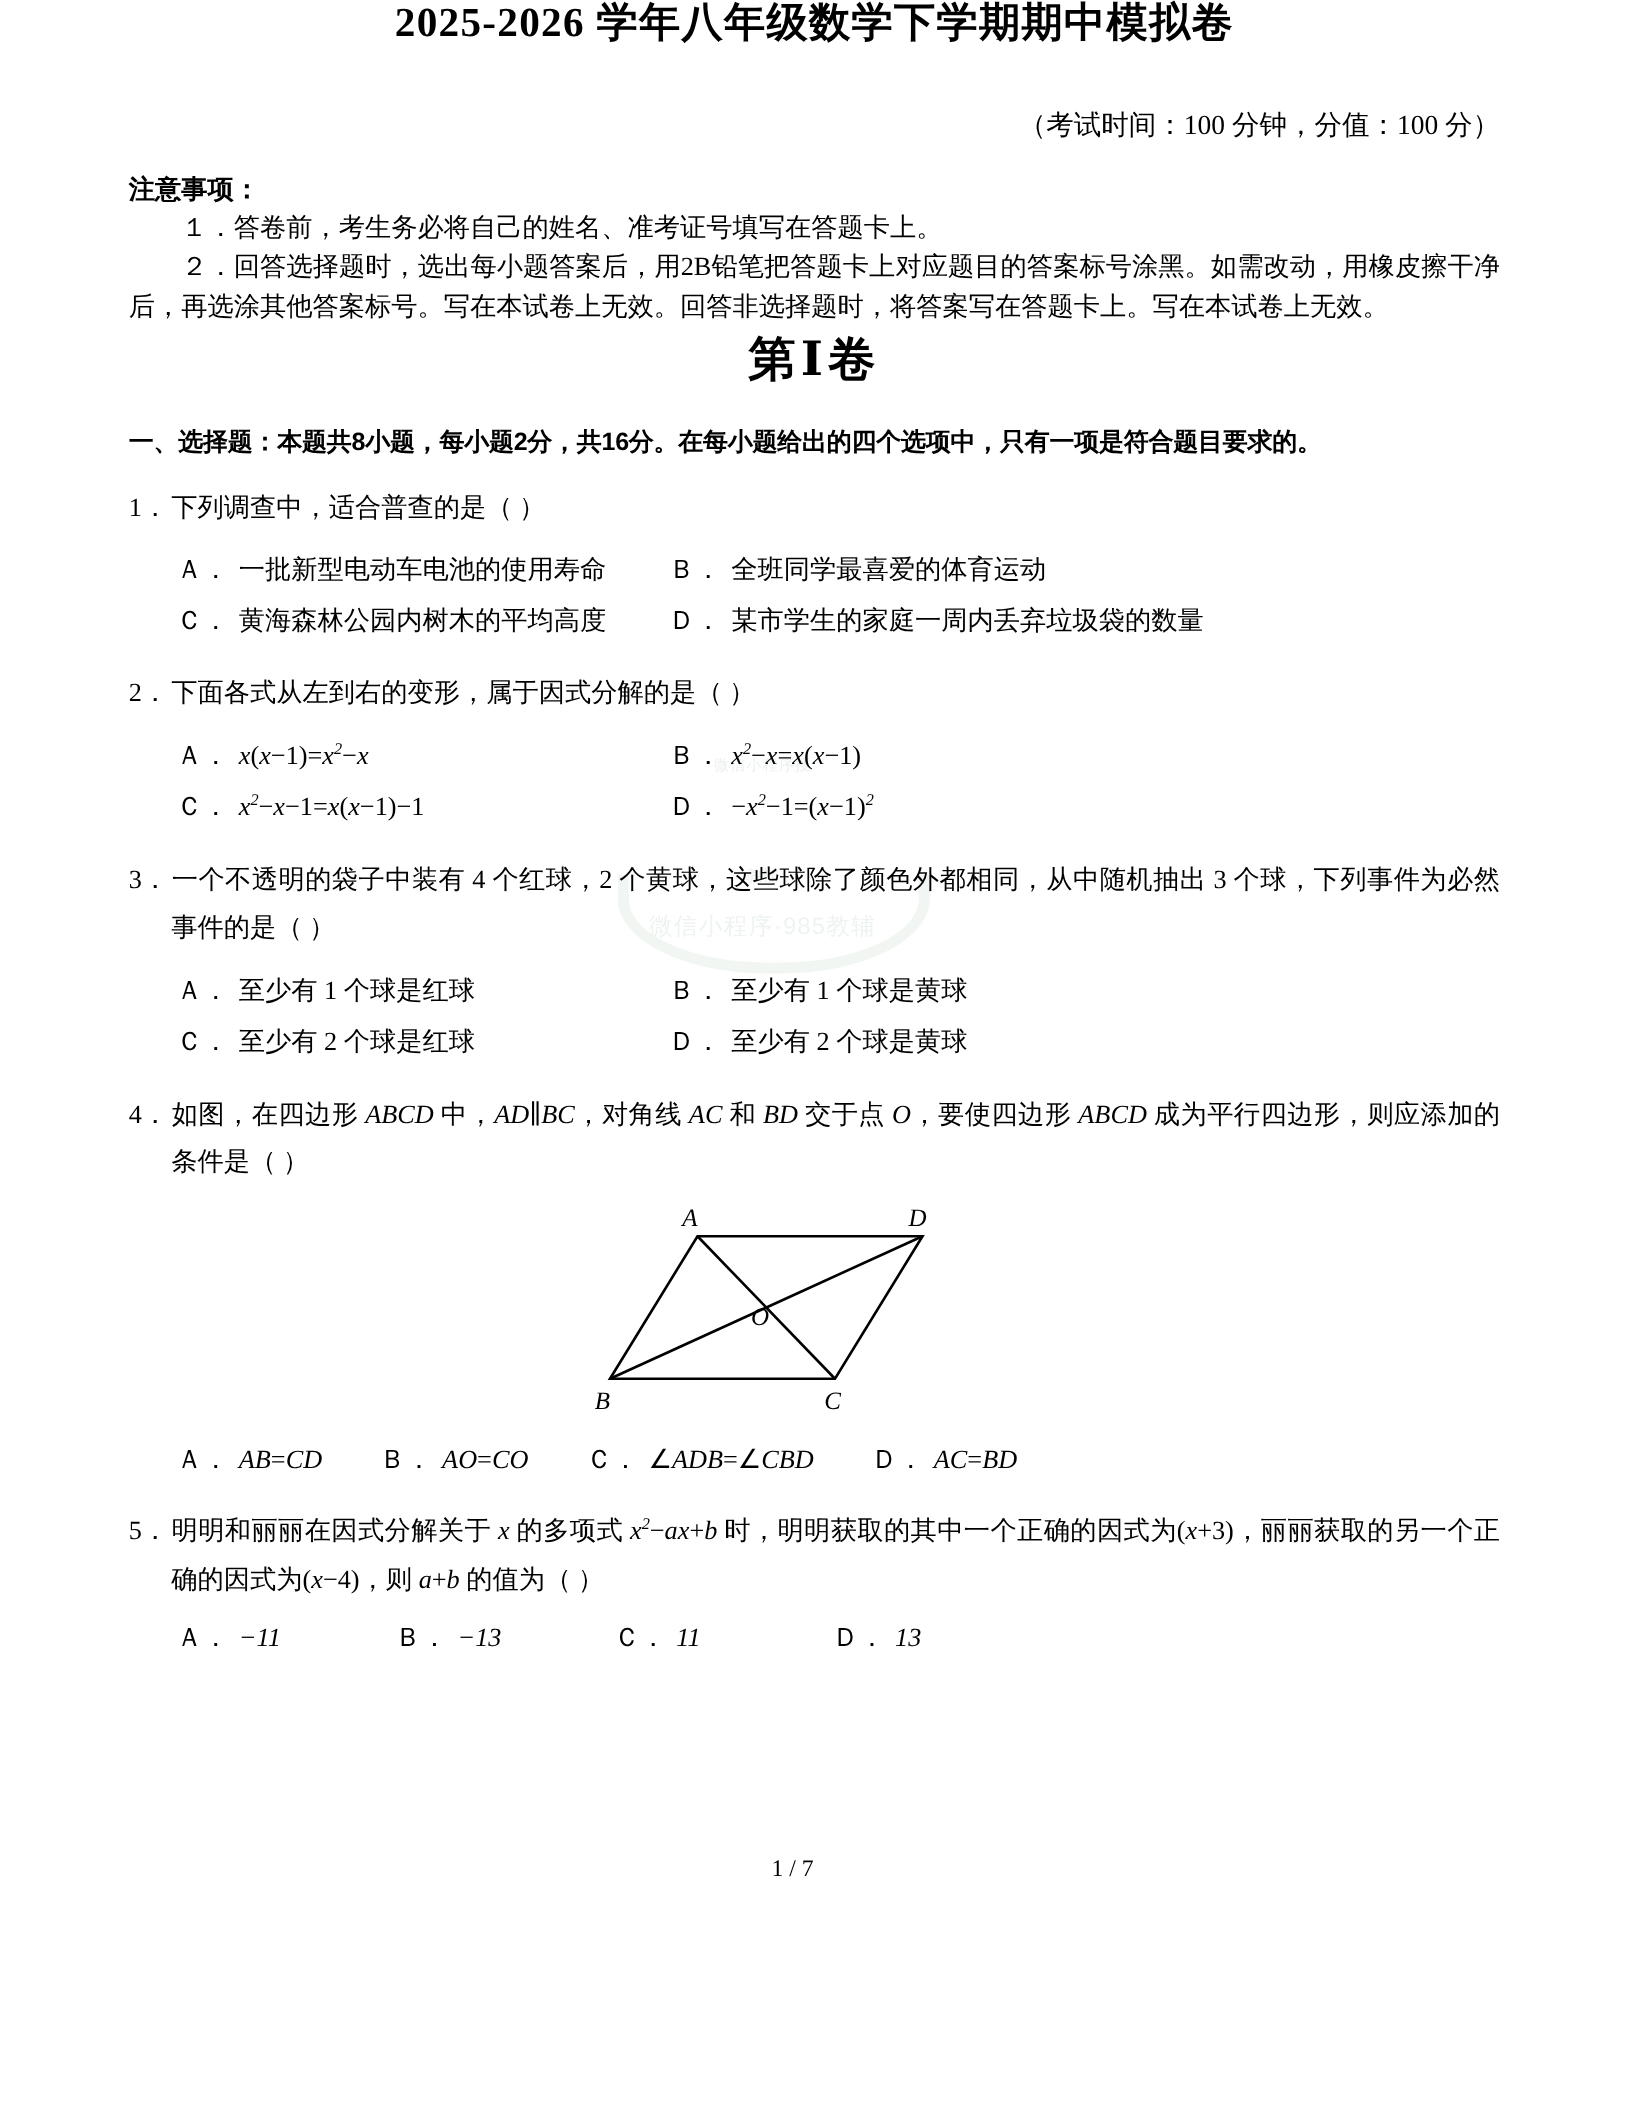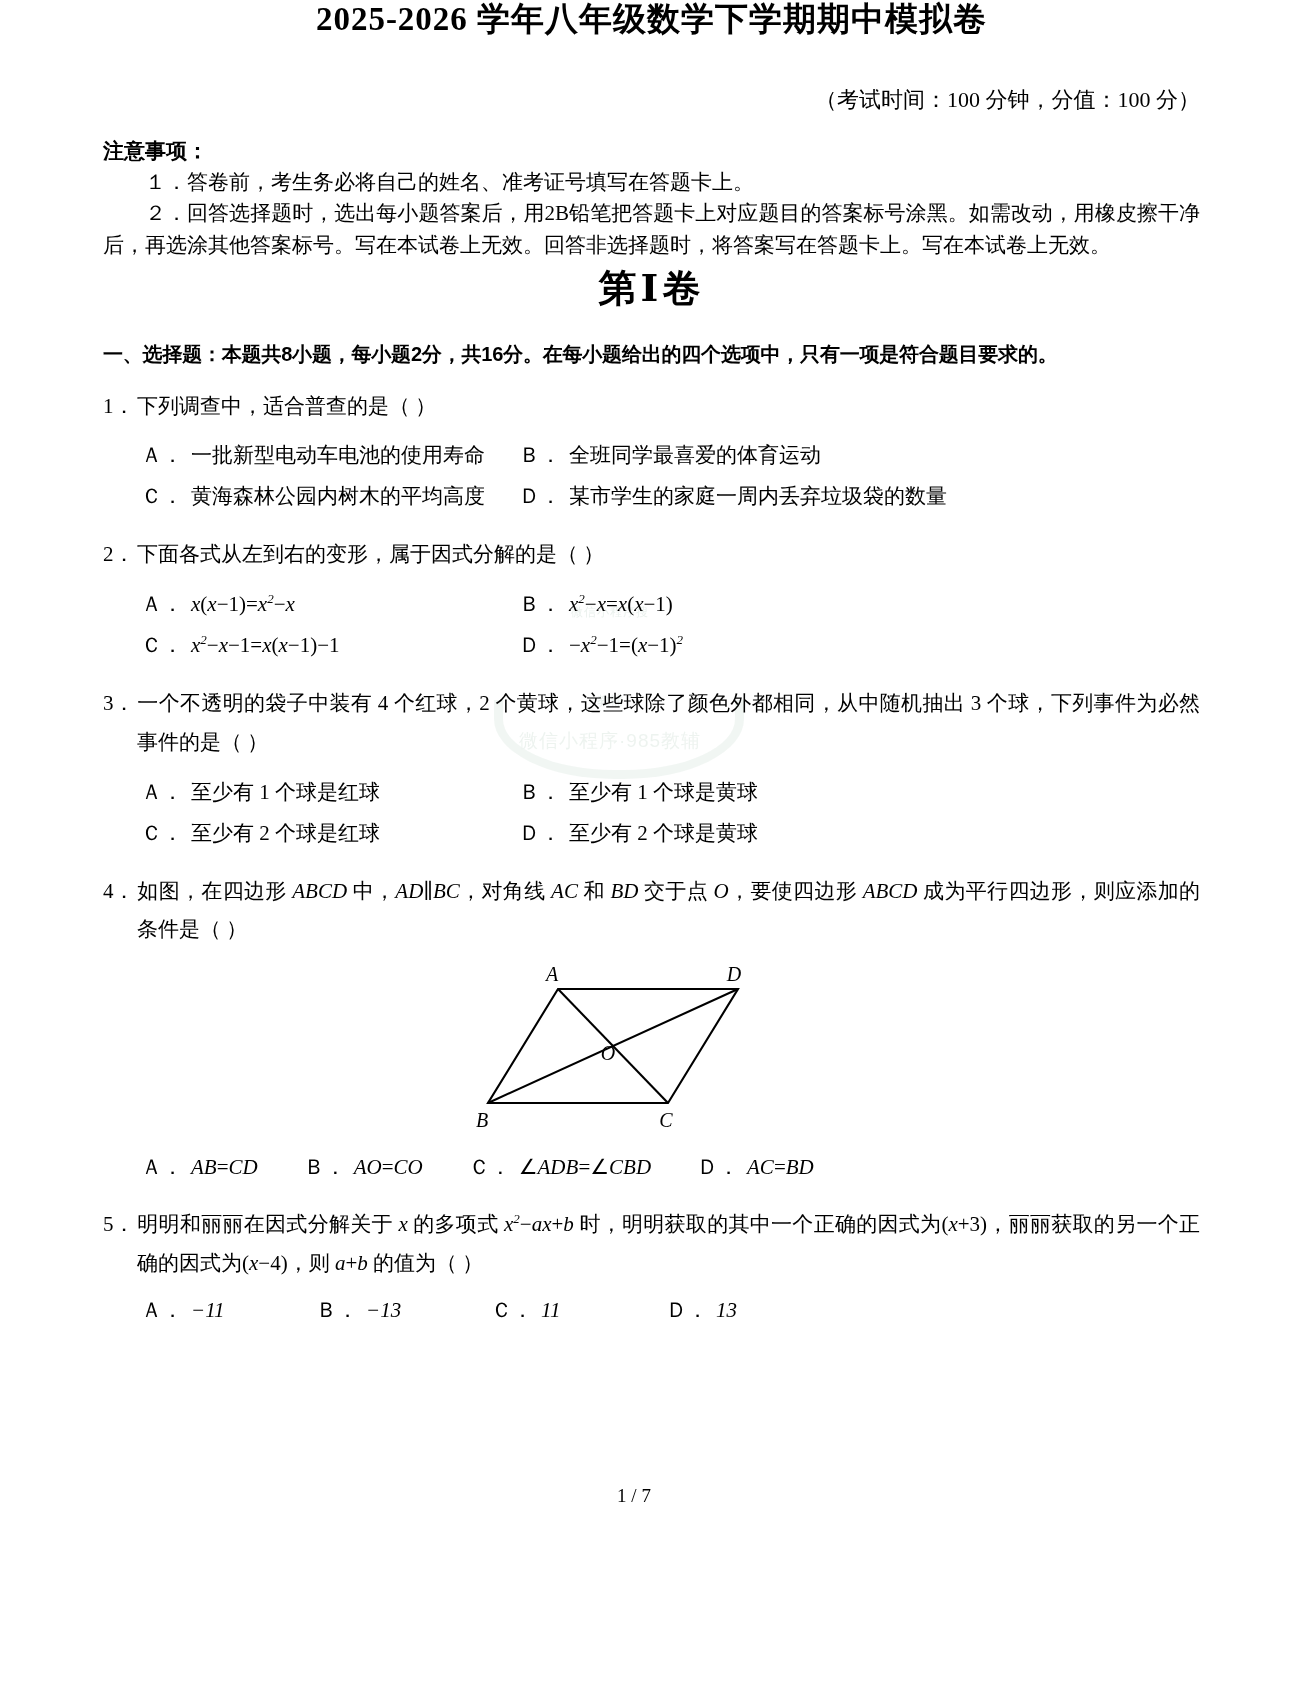--- a/index.html
+++ b/index.html
@@ -171,20 +171,21 @@
   }
   .opts {
     padding-top: 10px;
     padding-left: 38px;
     font-size: 21px;
     line-height: 1.95;
   }
   .opt-row {
     display: flex;
     align-items: center;
+    gap: 16px;
   }
   .opt {
     display: inline-block;
     white-space: nowrap;
   }
   .opt-lbl {
     display: inline-block;
     margin-right: 8px;
   }
   

